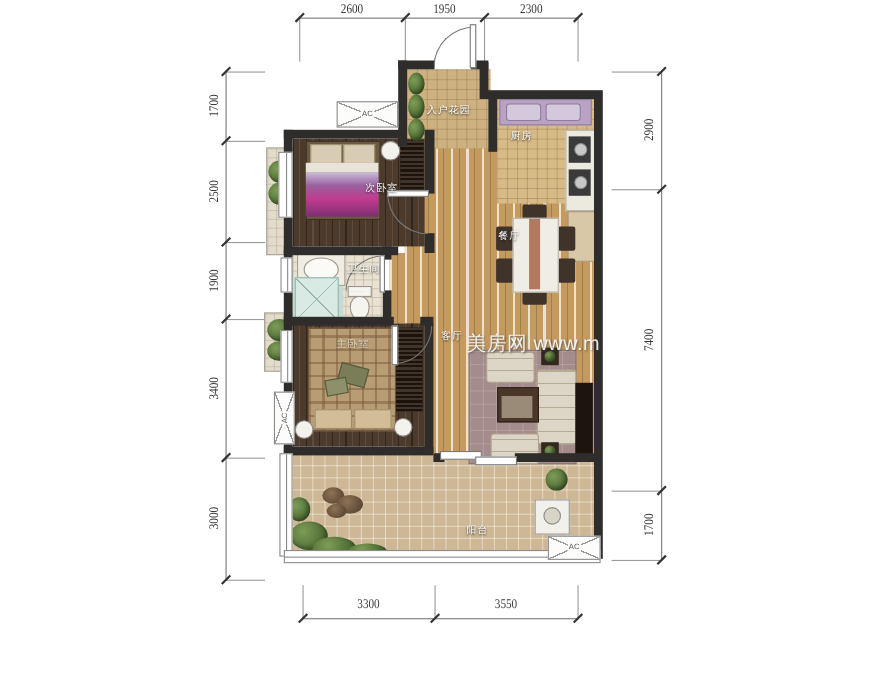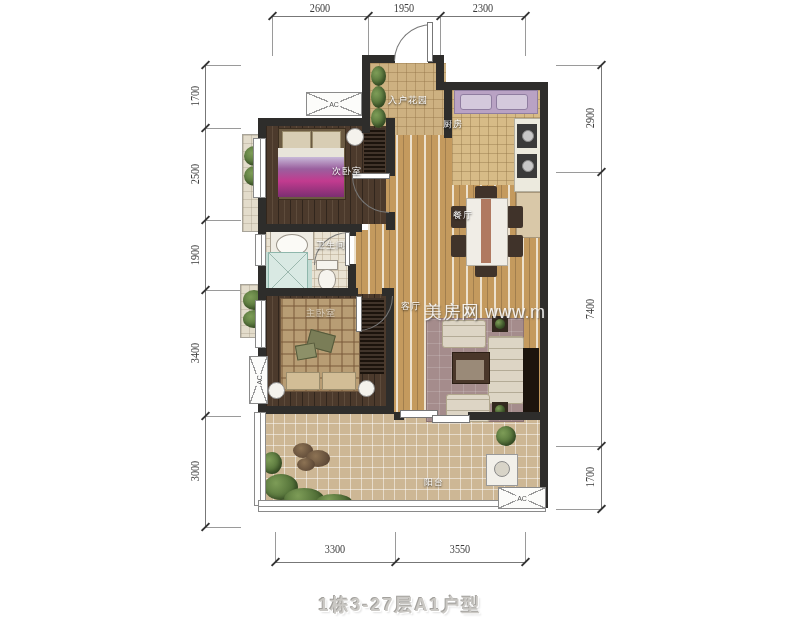--- a/index.html
+++ b/index.html
@@ -254,25 +254,24 @@
     <span class="aclabel">AC</span>
   </div>
   <div class="acbox xbox" style="left:249px;top:356px;width:17px;height:46px">
     <span class="aclabel vert">AC</span>
   </div>
   <div class="acbox xbox" style="left:498px;top:487px;width:46px;height:20px">
     <span class="aclabel">AC</span>
   </div>
 
   <div class="rlabel" style="left:408px;top:100px">入户花园</div>
-  <div class="rlabel" style="left:453px;top:124px">厨房</div>
+  <div class="rlabel" style="left:474px;top:124px">厨房</div>
   <div class="rlabel" style="left:347px;top:171px">次卧室</div>
   <div class="rlabel" style="left:331px;top:245px">卫生间</div>
   <div class="rlabel" style="left:463px;top:215px">餐厅</div>
   <div class="rlabel" style="left:411px;top:306px">客厅</div>
   <div class="rlabel" style="left:321px;top:313px;opacity:.55">主卧室</div>
   <div class="rlabel" style="left:434px;top:482px">阳台</div>
 
   <div class="wm" style="left:424px;top:300px">美房网 www.m</div>
 
-  <div class="title" style="left:400px;top:593px">1栋3-27层A1户型</div>
 
 </div>
 
 </body></html>

